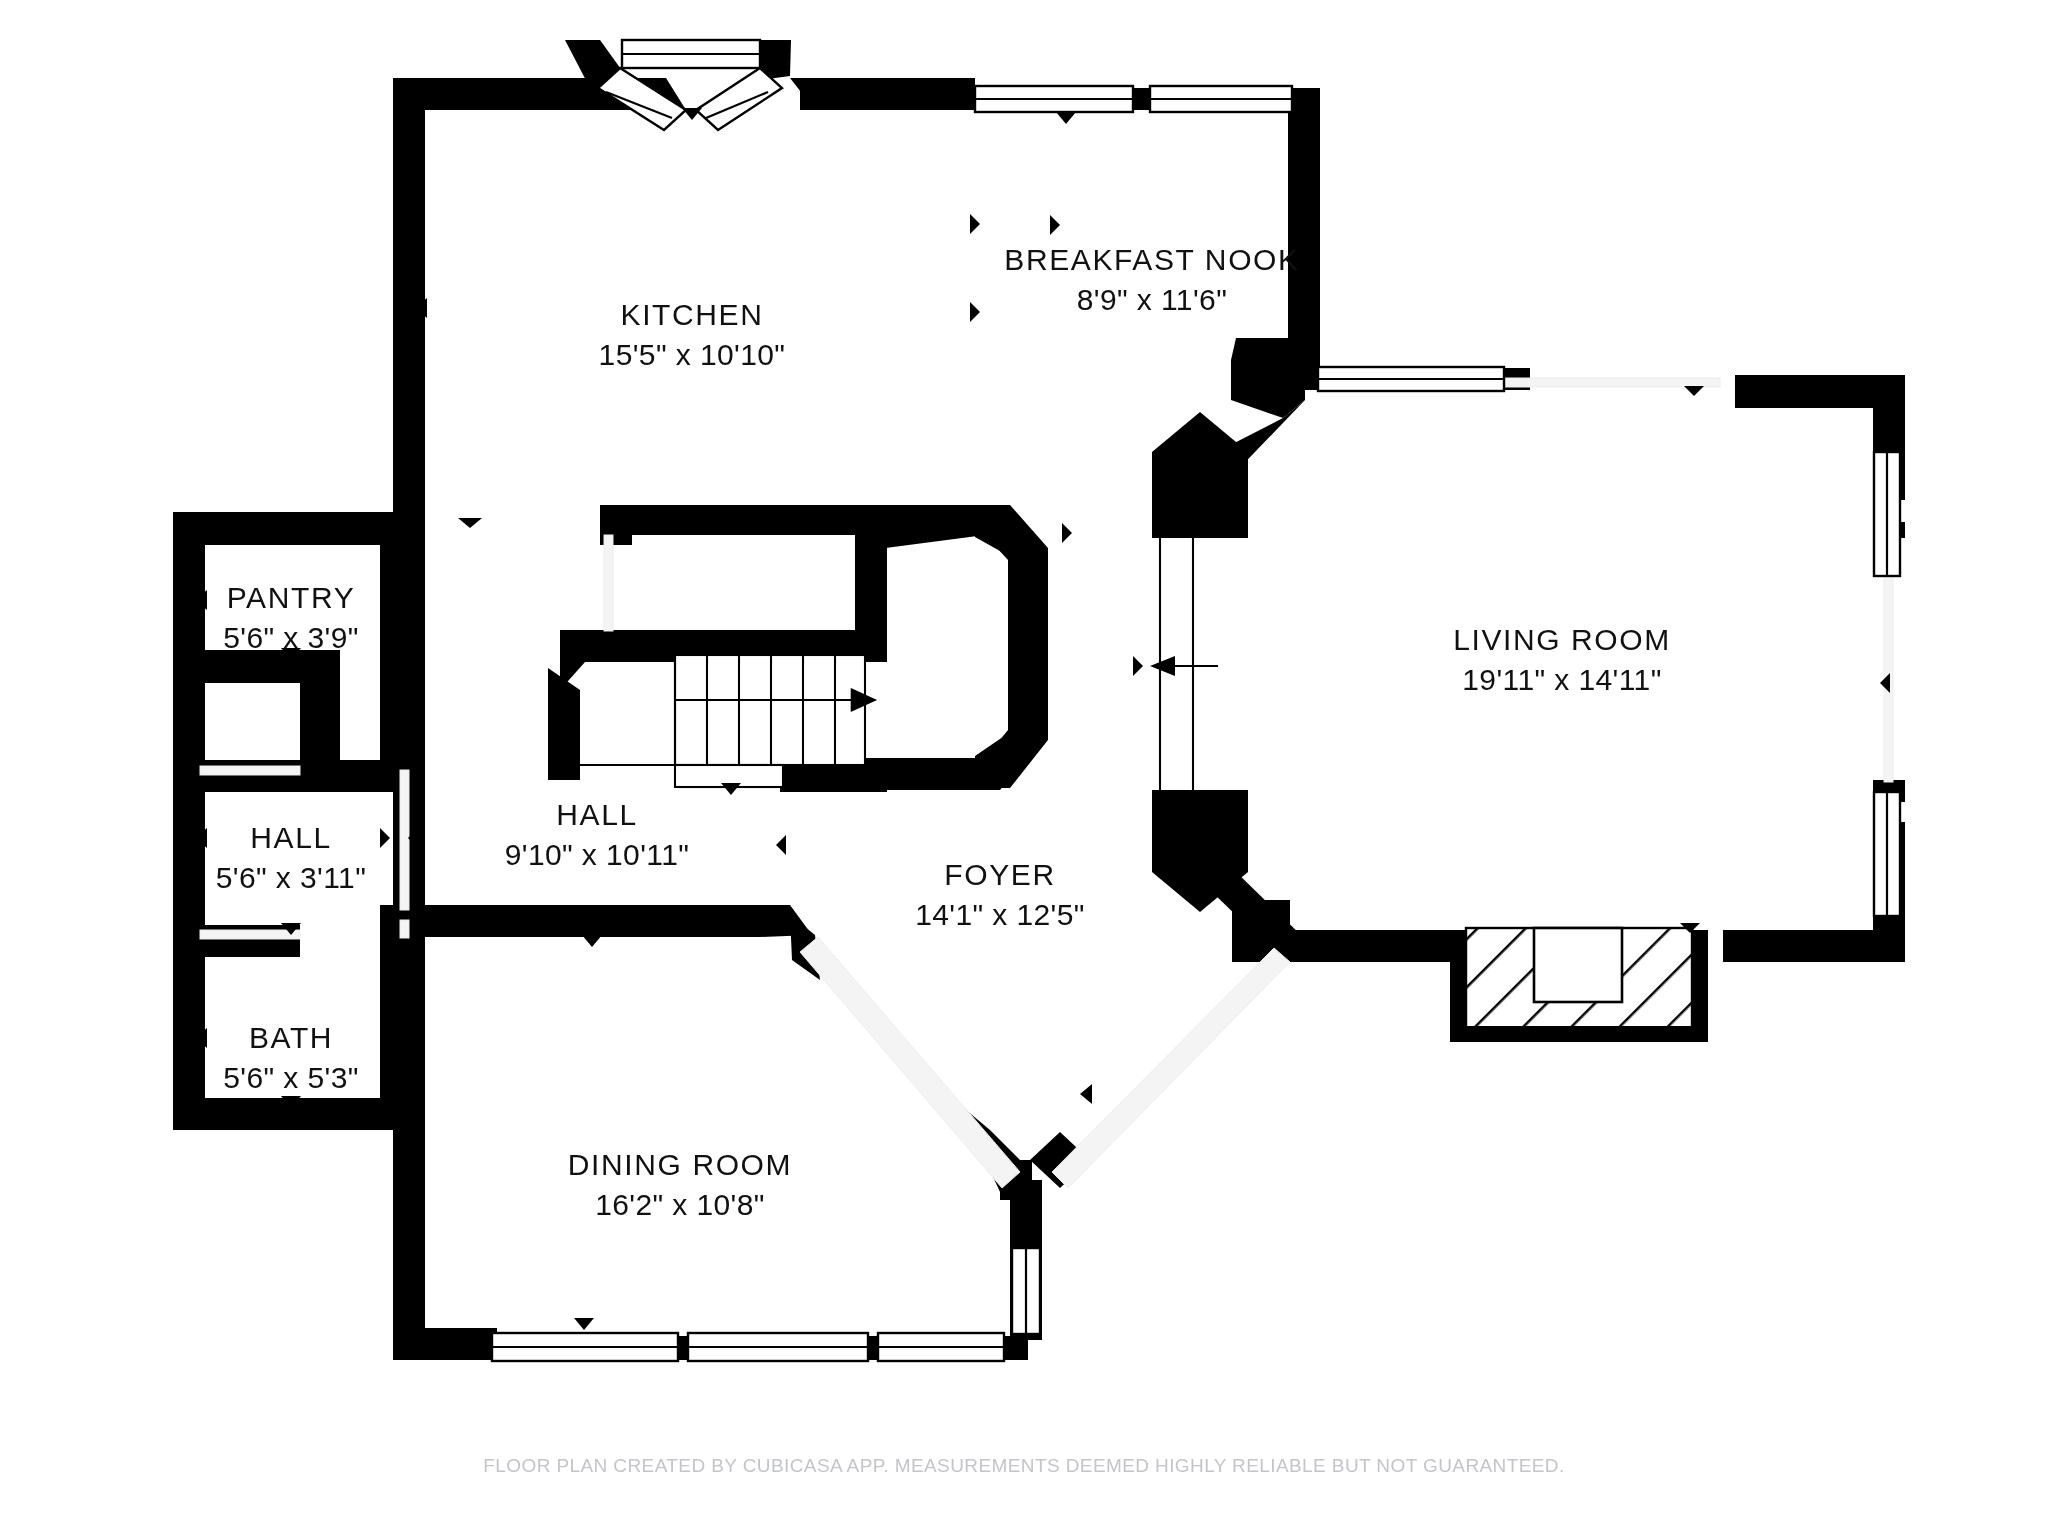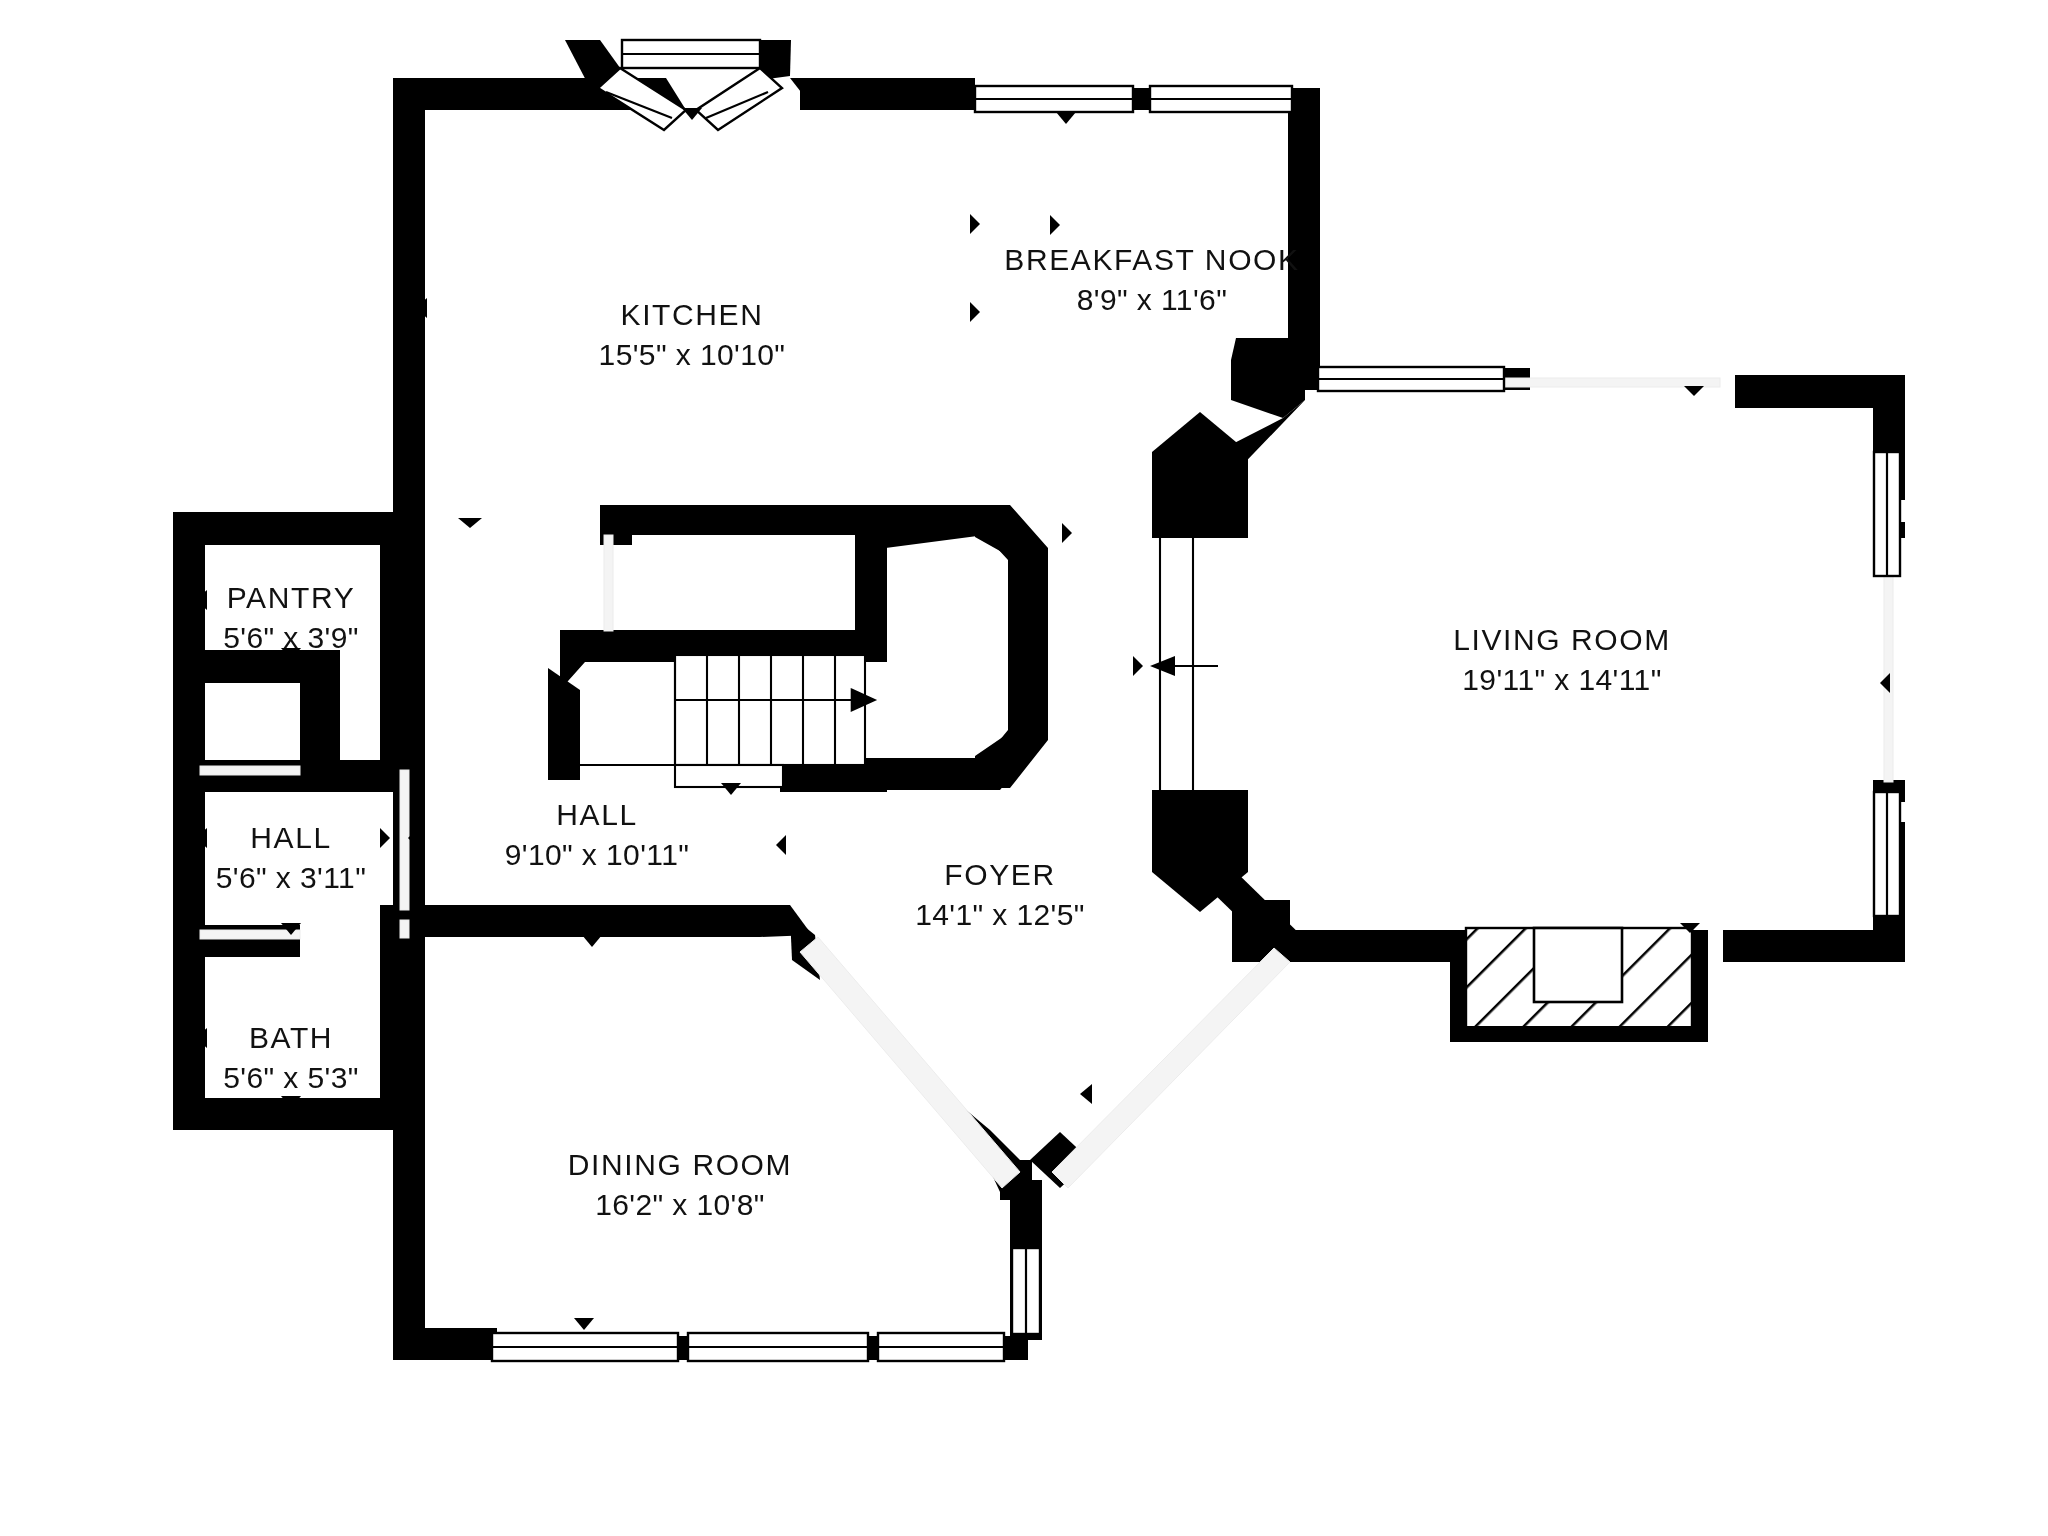--- a/index.html
+++ b/index.html
@@ -329,13 +329,14 @@
         <text class="room-label room-name" x="1000" y="885">FOYER</text>
         <text class="room-label room-dim" x="1000" y="925">14'1" x 12'5"</text>
       </g>
       <g>
         <text class="room-label room-name" x="680" y="1175">DINING ROOM</text>
         <text class="room-label room-dim" x="680" y="1215">16'2" x 10'8"</text>
       </g>
     </g>
   </svg>
 
+  <div class="footer-note">FLOOR PLAN CREATED BY CUBICASA APP. MEASUREMENTS DEEMED HIGHLY RELIABLE BUT NOT GUARANTEED.</div>
 </div>
 
 </body></html>

